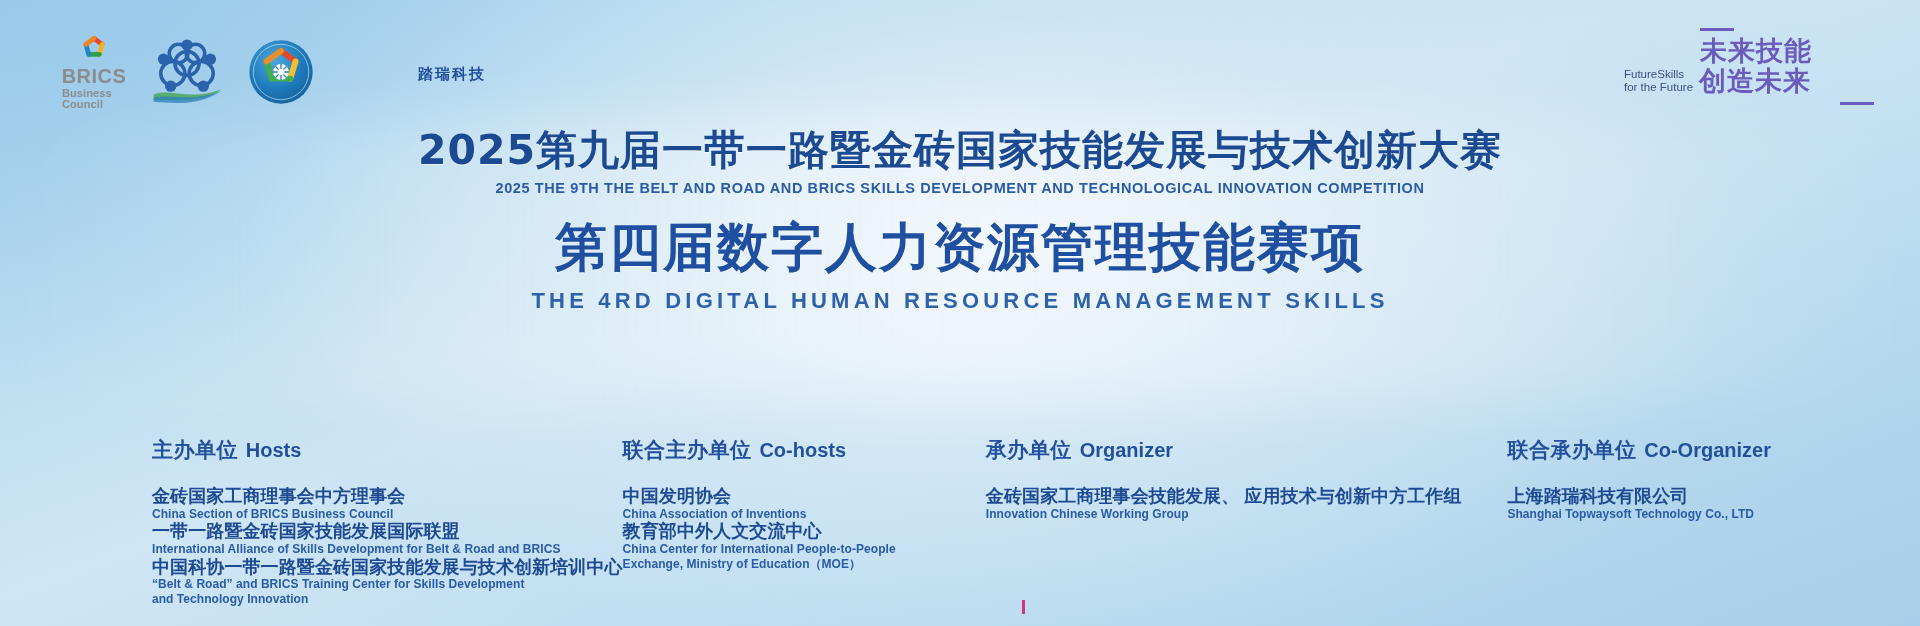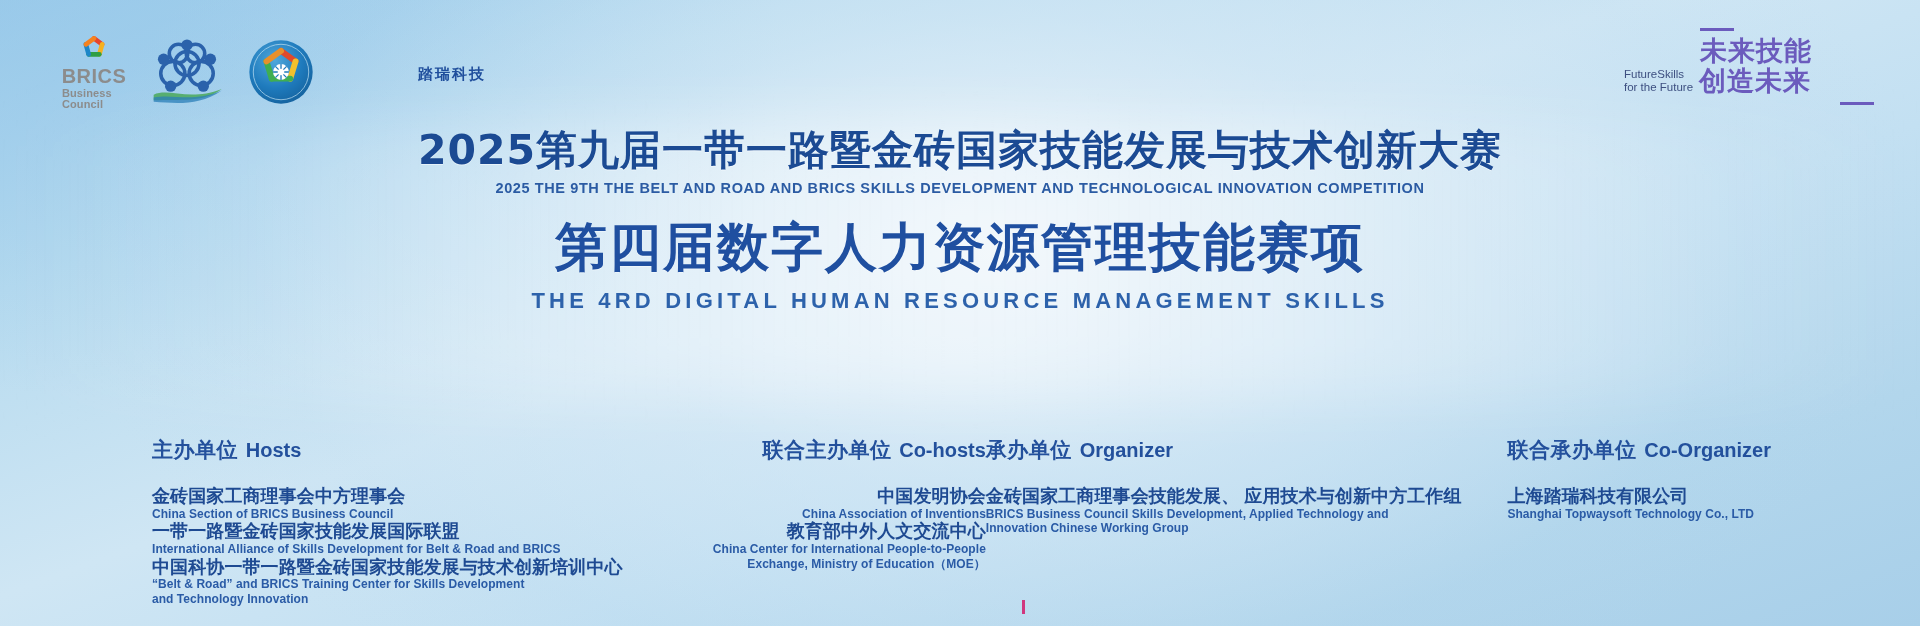--- a/index.html
+++ b/index.html
@@ -182,21 +182,21 @@
     position: absolute;
     left: 0; right: 0;
     top: 436px;
     display: flex;
     padding-left: 108px;
     padding-right: 40px;
     margin-left: 44px;
   }
   .org-col { }
   .org-col.c1 { width: 490px; }
-  .org-col.c2 { width: 390px; text-align: right; }
+  .org-col.c2 { width: 390px; }
   .org-col.c3 { width: 560px; }
   .org-col.c4 { width: 400px; }
 
   .org-head {
     font-family: "DejaVu Sans", sans-serif;
     font-weight: 700;
     font-size: 21px;
     color: #23509c;
     letter-spacing: 0.5px;
     margin-bottom: 22px;
@@ -363,21 +363,20 @@
       <div class="org-line-en">China Center for International People-to-People</div>
       <div class="org-line-en">Exchange, Ministry of Education（MOE）</div>
     </div>
 
     <div class="org-col c3">
       <div class="org-head">
         <span>承办单位</span>
         <span class="en">Organizer</span>
       </div>
       <div class="org-line-cn">金砖国家工商理事会技能发展、 应用技术与创新中方工作组</div>
-      <div class="org-line-en">BRICS Business Council Skills Development, Applied Technology and</div>
       <div class="org-line-en">Innovation Chinese Working Group</div>
     </div>
 
     <div class="org-col c4">
       <div class="org-head">
         <span>联合承办单位</span>
         <span class="en">Co-Organizer</span>
       </div>
       <div class="org-line-cn">上海踏瑞科技有限公司</div>
       <div class="org-line-en">Shanghai Topwaysoft Technology Co., LTD</div>

